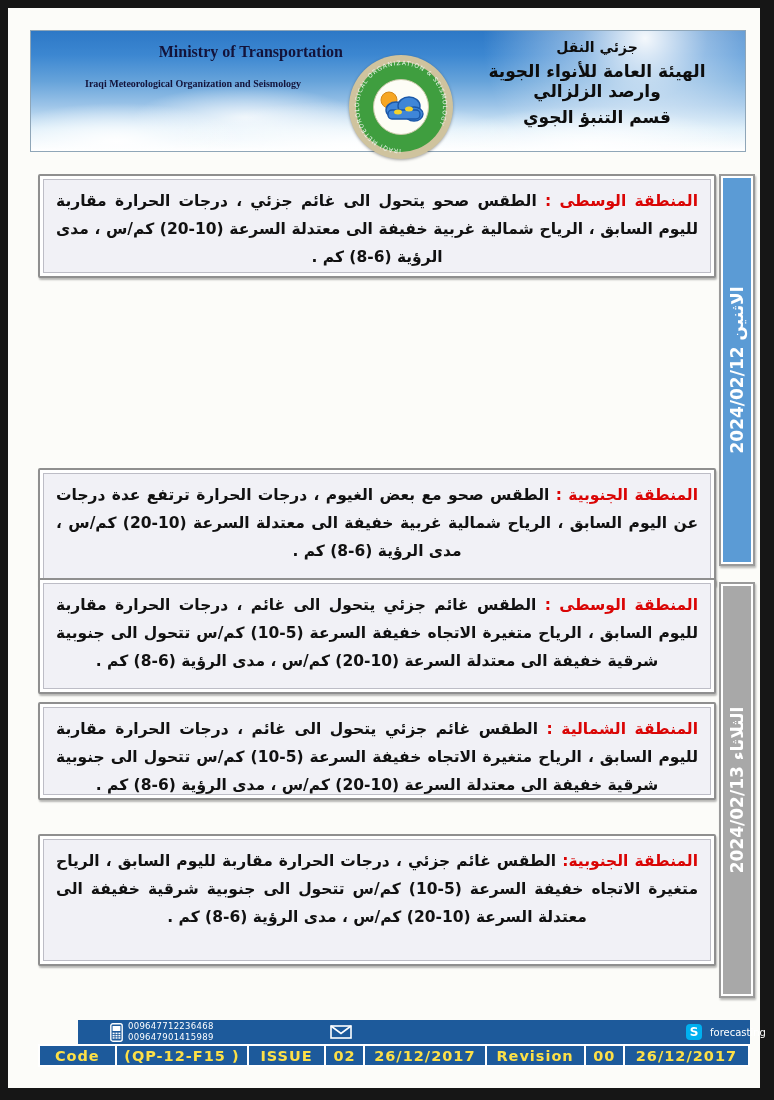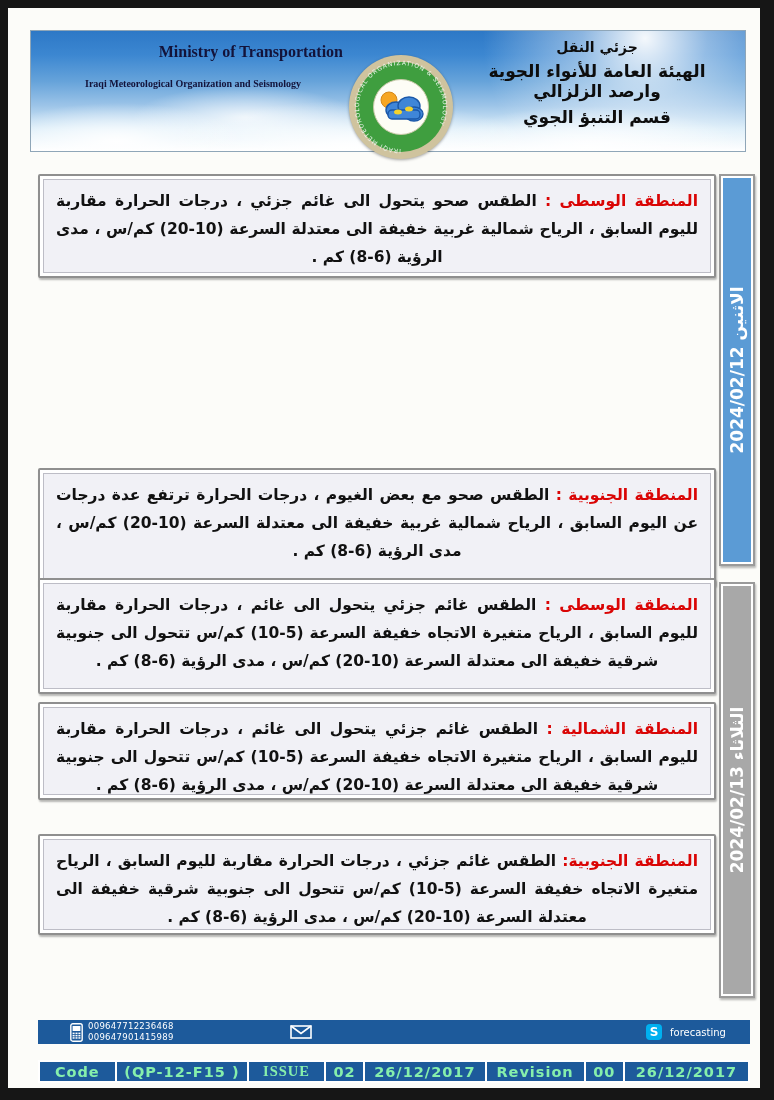--- a/index.html
+++ b/index.html
@@ -49,56 +49,56 @@
   .ftext{ direction:rtl; text-align:justify; text-align-last:center;
           font-weight:bold; font-size:15.5px; line-height:1.8; color:#111;
           padding:8px 12px 0 12px; }
   .region{ color:#da0505; }
 
   #box1{ top:166px; height:104px; }
   #box2{ top:278px; height:124px; }
   #box3{ top:420px; height:118px;margin-top:40px; }
   #box4{ top:570px; height:116px; }
   #box5{ top:694px; height:98px; }
-  #box6{ top:826px; height:101px; }
+  #box6{ top:826px; height:132px; }
 
   
   .date-bar{ position:absolute; left:711px; width:36px; background:#fff;
              border:2px solid #9a9a9a; box-shadow:1px 2px 2px rgba(0,0,0,.28); }
   .date-fill{ position:absolute; inset:2px; }
   #daybar1{ top:166px; height:392px; }
   #daybar1 .date-fill{ background:#5b9bd5; }
   #daybar2{ top:574px; height:416px; }
   #daybar2 .date-fill{ background:#a8a8a8; }
   .date-label{ position:absolute; top:50%; left:50%;
                transform:translate(-50%,-50%) rotate(-90deg);
                white-space:nowrap; direction:rtl;
                color:#ffffff; font-weight:bold; font-size:17px; letter-spacing:.5px; }
 
   
   .footer{ position:absolute; left:30px; top:1012px; width:712px; }
   .contact-bar{ height:24px; background:#1d5a9b; display:flex; align-items:center;
-                color:#fff; position:relative; }
+                color:#fff; position:relative;margin-left:40px; }
   .phone-group{ display:flex; align-items:center; margin-left:32px; }
   .phone-nums{ font-size:8.5px; line-height:1.25; margin-left:5px; letter-spacing:.3px; }
   .email-group{ position:absolute; left:252px; display:flex; align-items:center; }
   .email-text{ font-size:14.5px; margin-left:8px; }
   .skype-group{ position:absolute; left:608px; display:flex; align-items:center; }
   .skype-badge{ width:16px; height:16px; border-radius:4px; background:#00b0f0;
                 color:#fff; font-size:12px; font-weight:bold; text-align:center;
                 line-height:16px; }
   .skype-text{ font-size:10px; margin-left:8px; }
 
   .code-row{ display:flex; height:23px; background:#1d5a9b; border-top:2px solid #fff;
-             border-bottom:2px solid #fff; color:#86efac; font-weight:bold;
-             font-size:14.5px; letter-spacing:1px;margin-top:16px; }
+             border-bottom:2px solid #fff; color:#fde047; font-weight:bold;
+             font-size:14.5px; letter-spacing:1px; }
   .code-cell{ border-right:2px solid #fff; display:flex; align-items:center;
               justify-content:center; white-space:nowrap; }
   .code-cell:first-child{ border-left:2px solid #fff; }
-  .c0{flex:80;} .c1{flex:140;} .c2{flex:80;font-family:Liberation Serif, serif;} .c3{flex:40;}
+  .c0{flex:80;} .c1{flex:140;} .c2{flex:80;} .c3{flex:40;}
   .c4{flex:128;} .c5{flex:104;} .c6{flex:40;} .c7{flex:132;}
 </style>
 </head>
 <body>
 
 <div class="page">
 
   <div class="header-banner">
     <div class="hdr-en">
       <div class="l1">Ministry of Transportation</div>

